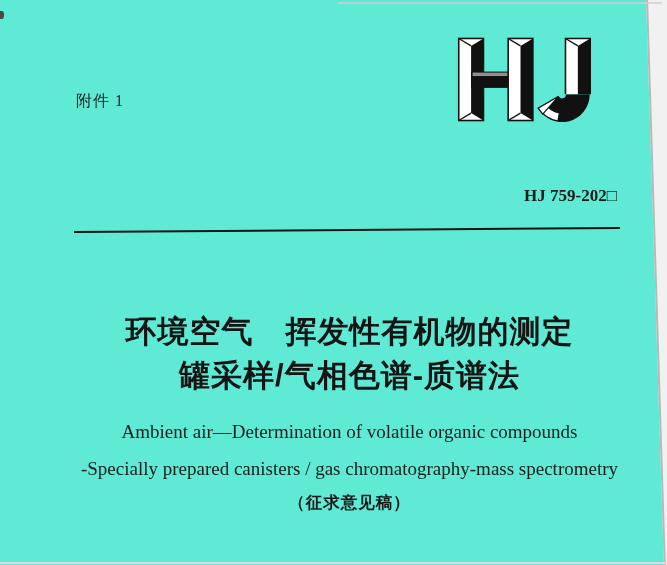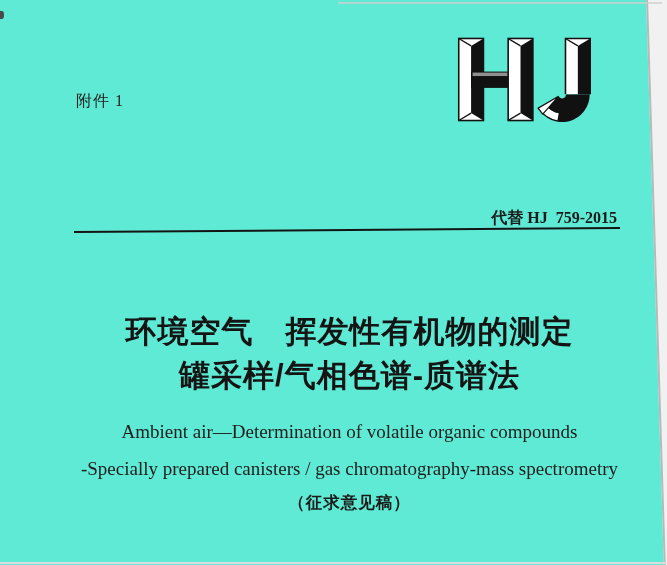--- a/index.html
+++ b/index.html
@@ -110,21 +110,21 @@
       <path d="M 125.5,58 A 16,16 0 0 1 95.6,66" fill="none" stroke="#111111" stroke-width="24" stroke-linecap="butt"></path>
 
       <path d="M 105.5,80.6 A 23,23 0 0 1 90,70.2" fill="none" stroke="#ffffff" stroke-width="7.5"></path>
       <path d="M 106.2,76.7 A 19,19 0 0 1 93.4,68.1" fill="none" stroke="#111111" stroke-width="1.1"></path>
 
       <polygon points="106,60 85.3,72 90,78" fill="#ffffff" stroke="#111111" stroke-width="1.3"></polygon>
     </svg>
   </div>
 
 
-  <div class="std-replaces">代替 HJ  759-2015</div>
+  <div class="std-no">HJ 759-202□</div>
 
   <div class="header-rule"></div>
 
   <div class="center-line title-cn l1">环境空气　挥发性有机物的测定</div>
   <div class="center-line title-cn l2">罐采样/气相色谱-质谱法</div>
 
   <div class="center-line title-en l1">Ambient air—Determination of volatile organic compounds</div>
   <div class="center-line title-en l2">-Specially prepared canisters / gas chromatography-mass spectrometry</div>
 
   <div class="center-line draft-note">（征求意见稿）</div>

